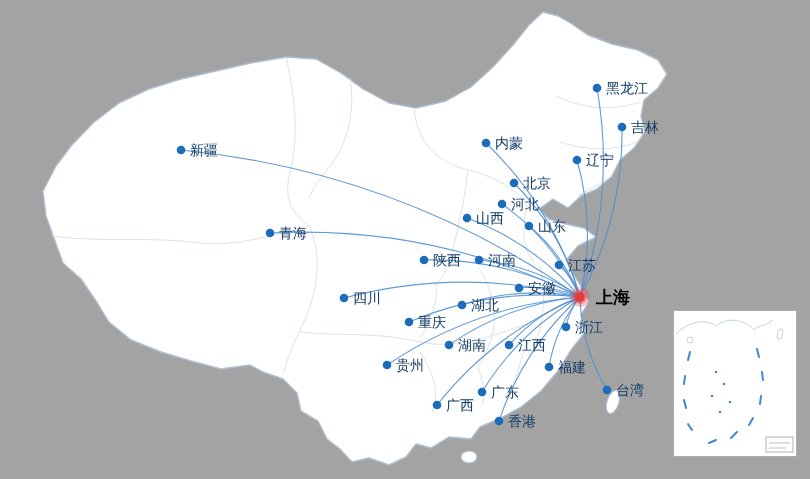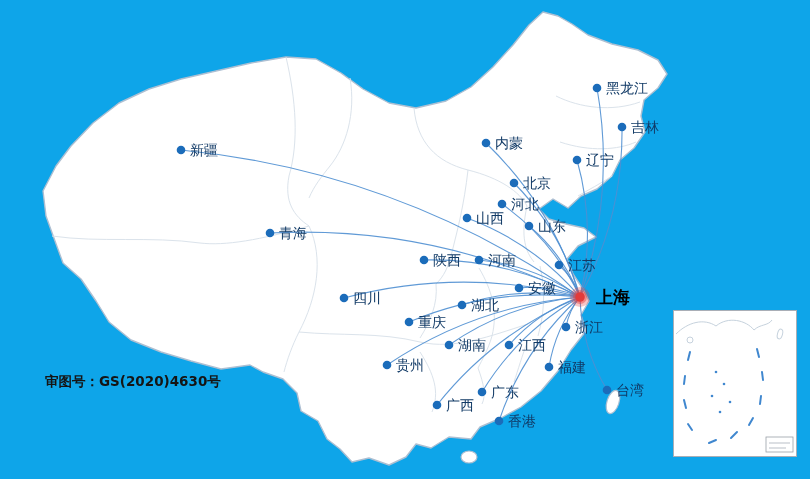--- a/index.html
+++ b/index.html
@@ -1,16 +1,16 @@
 <!DOCTYPE html>
 <html><head>
 <meta charset="utf-8">
 <style>
   html,body{margin:0;padding:0;background:#fff;}
-  .stage{position:relative;width:810px;height:479px;background:#0ea5e9;overflow:hidden;
+  .stage{position:relative;width:810px;height:479px;background:#a3a3a3;overflow:hidden;
          font-family:"DejaVu Sans",sans-serif;}
   svg{position:absolute;left:0;top:0;}
   .outer-border{fill:#ffffff;stroke:#adbfd2;stroke-width:1.4;stroke-linejoin:round;}
   .island{fill:#ffffff;stroke:#adbfd2;stroke-width:1.2;}
   .inner-border{fill:none;stroke:#dbe3eb;stroke-width:1;}
   .route{fill:none;stroke:#4f8fd2;stroke-width:1.1;opacity:.9;}
   .dot{fill:#1b6cba;}
   .plabel{font-family:"DejaVu Sans",sans-serif;font-size:14px;fill:#113a66;}
   .olabel{font-family:"DejaVu Sans",sans-serif;font-size:17px;font-weight:700;fill:#000;}
   .origin-glow{fill:rgba(228,62,62,0.30);}
@@ -186,14 +186,13 @@
         <circle class="inset-island" cx="720" cy="412" r="1.3"></circle>
       </g>
       <g>
         <rect class="legend-box" x="766" y="437" width="27" height="15"></rect>
         <line class="legend-line" x1="769" y1="443" x2="790" y2="443"></line>
         <line class="legend-line" x1="769" y1="448" x2="786" y2="448"></line>
       </g>
     </g>
   </svg>
 
-  <div class="approval">审图号：GS(2020)4630号</div>
 </div>
 
 </body></html>

